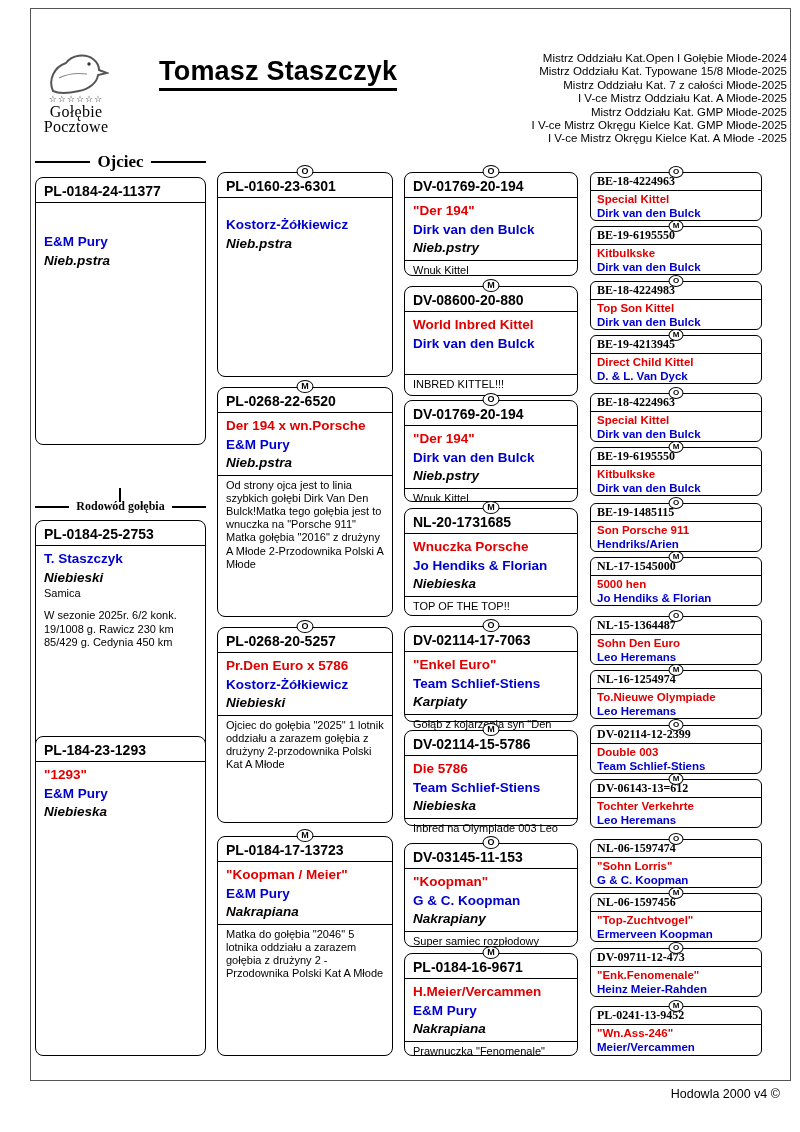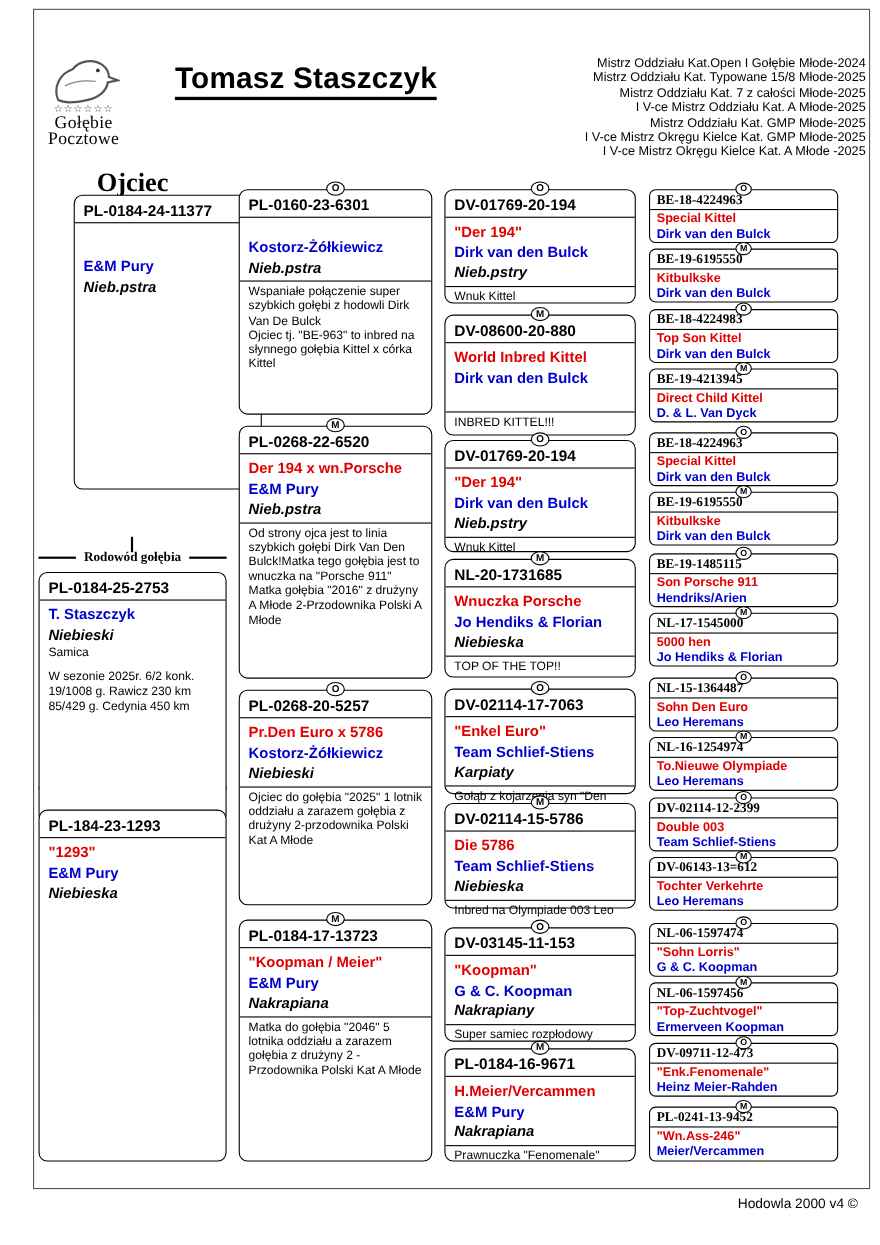--- a/index.html
+++ b/index.html
@@ -23,21 +23,21 @@
             line-height:15px;letter-spacing:.3px;}
   .title{position:absolute;left:116px;top:56px;font-size:27px;font-weight:700;
          border-bottom:3px solid #000;padding-bottom:1px;letter-spacing:.2px;margin-left:43px;}
   .address{position:absolute;left:117px;top:96px;font-size:13.5px;line-height:16.5px;}
   .achv{position:absolute;right:13px;top:52px;text-align:right;
         font-size:11.5px;line-height:13.4px;}
 
   
   .treelabel{position:absolute;left:35px;width:171px;display:flex;align-items:center;
              font-family:"Liberation Serif",serif;font-weight:700;}
-  .lab-ojciec{top:152px;font-size:24px;flex-direction:column;}
+  .lab-ojciec{top:152px;font-size:17px;}
   .lab-rodowod{top:499px;font-size:12px;}
   .lab-matka{top:702px;font-size:24px;}
   .lline{flex:1;border-top:2px solid #000;}
   .ltext{padding:0 7px;white-space:nowrap;}
   .conn{position:absolute;left:119px;width:2px;background:#000;}
   .conn1{top:488px;height:14px;}
   .conn2{top:699px;height:12px;}
 
   
   .pbox{position:absolute;border:1.5px solid #000;border-radius:8px;background:#fff;
@@ -51,21 +51,21 @@
   .bname{font-size:13.5px;font-weight:700;color:var(--red);margin-top:3px;line-height:1.15;}
   .fancier{font-size:13.5px;font-weight:700;color:var(--blue);margin-top:3px;line-height:1.15;}
   .colorline{font-size:13.5px;font-weight:700;font-style:italic;margin-top:3px;line-height:1.15;}
   .notesgrp{margin-top:2px;}
   .notesgrp .sep{margin:2px -8px 3px;}
   .notesgrp.bottom{margin-top:auto;}
   .nline{font-size:11px;line-height:1.2;}
 
   
   .col1{left:35px;width:171px;}
-  .c1a{top:177px;height:268px;margin-left:32px;}
+  .c1a{top:177px;height:268px;}
   .c1b{top:520px;height:229px;}
   .c1c{top:736px;height:320px;}
   .c1b .nline:nth-child(2){margin-top:9px;}
 
   .col2{left:217px;width:176px;}
   .c2b1{top:172px;height:205px;}
   .c2b2{top:387px;height:230px;}
   .c2b3{top:627px;height:196px;}
   .c2b4{top:836px;height:220px;}
 
@@ -167,25 +167,20 @@
         <div class="fancier">E&amp;M Pury</div>
         <div class="colorline">Niebieska</div>
       </div>
       <div class="pbox col2 c2b1">
         <div class="marker">O</div>
         <div class="ring">PL-0160-23-6301</div>
         <div class="sep"></div>
         <div class="spacer" style="height: 14px;"></div>
         <div class="fancier">Kostorz-Żółkiewicz</div>
         <div class="colorline">Nieb.pstra</div>
-        <div class="notesgrp">
-          <div class="sep"></div>
-          <div class="nline">Wspaniałe połączenie super szybkich gołębi z hodowli Dirk Van De Bulck</div>
-          <div class="nline">Ojciec tj. "BE-963" to inbred na słynnego  gołębia Kittel x córka Kittel</div>
-        </div>
       </div>
       <div class="pbox col2 c2b2">
         <div class="marker">M</div>
         <div class="ring">PL-0268-22-6520</div>
         <div class="sep"></div>
         <div class="bname">Der 194 x wn.Porsche</div>
         <div class="fancier">E&amp;M Pury</div>
         <div class="colorline">Nieb.pstra</div>
         <div class="notesgrp">
           <div class="sep"></div>

